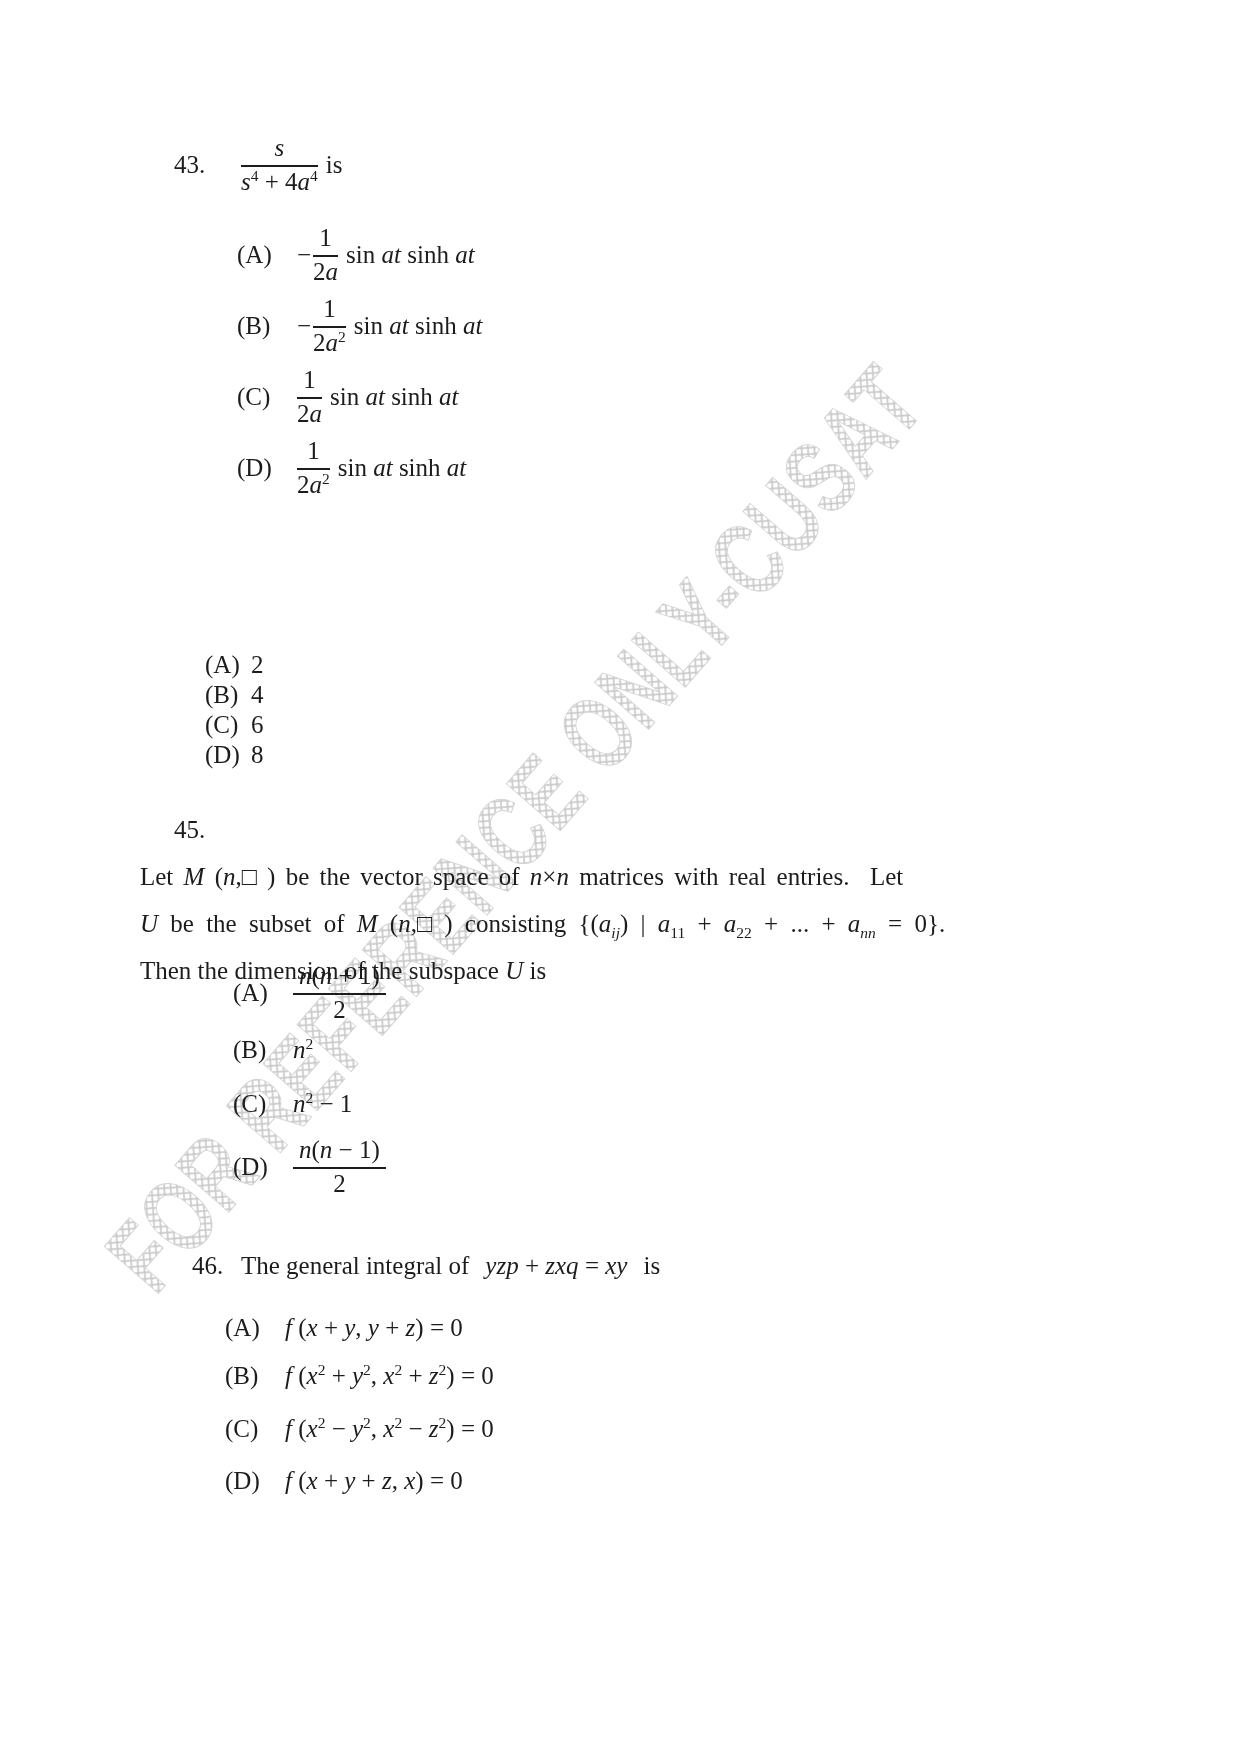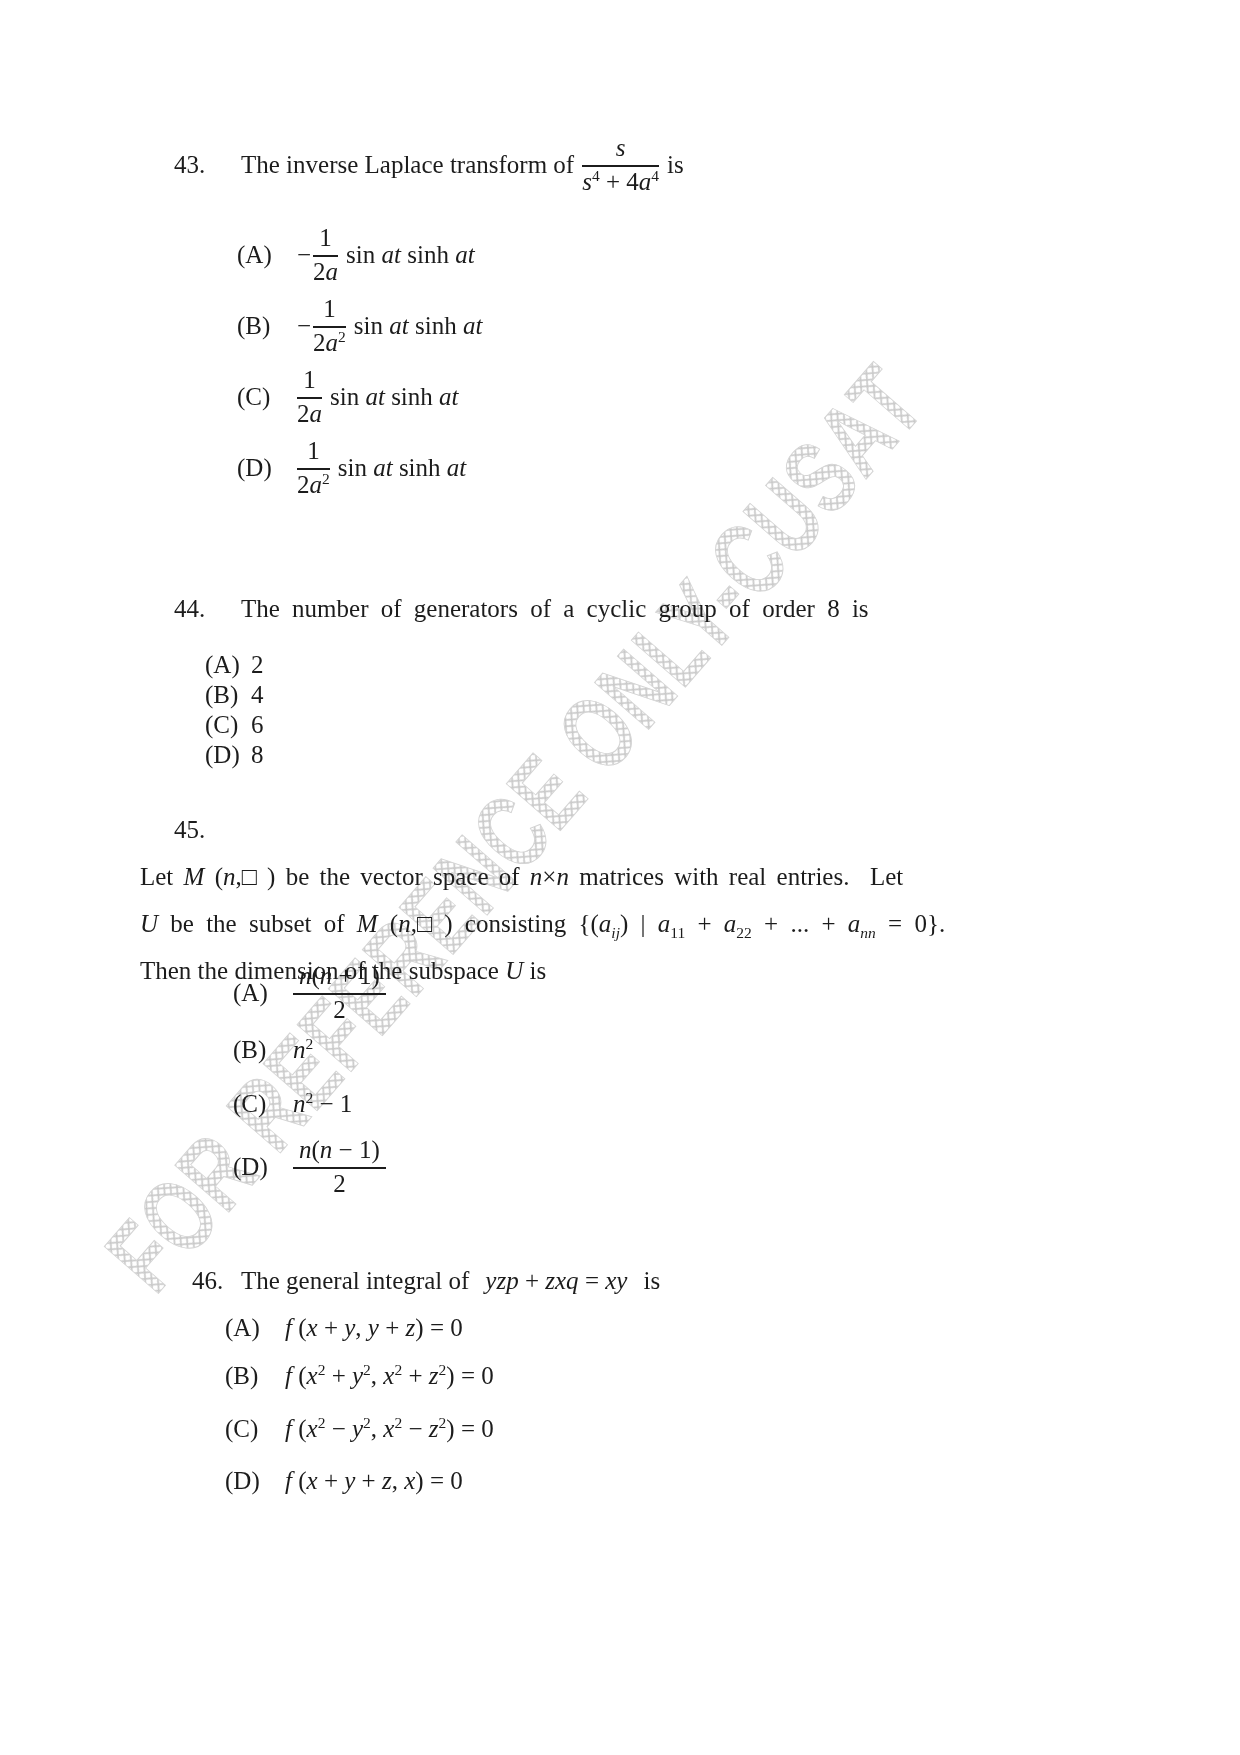--- a/index.html
+++ b/index.html
@@ -19,21 +19,21 @@
   .qrow{display:flex;align-items:center;gap:8px;}
   .opt{position:absolute;display:flex;align-items:center;white-space:nowrap;z-index:1;}
   .optlabel{width:60px;flex:none;}
   .optlabel-sm{width:46px;flex:none;}
   .frac{display:inline-block;text-align:center;}
   .frac .num{display:block;padding:0 6px 3px;border-bottom:2px solid #1c1c1c;}
   .frac .den{display:block;padding-top:1px;}
   .sign{margin-right:2px;}
   .sign:empty{display:none;}
   .opttext{margin-left:8px;}
-  .eq{margin:15px 8px;font-family:Liberation Serif, serif;}
+  .eq{margin:0 8px;font-family:Liberation Serif, serif;}
   sup,sub{font-size:62%;line-height:0;}
   .pline{line-height:47px;}
   .ws4{word-spacing:4px;}
   .ws6{word-spacing:6px;}
   .vlist{line-height:30px;}
   .vrow{display:flex;align-items:baseline;}
   i{font-style:italic;}
 </style>
 </head>
 <body>
@@ -45,21 +45,20 @@
       <pattern id="hatch" width="9" height="9" patternUnits="userSpaceOnUse">
         <path d="M0 0 L9 9 M9 0 L0 9" stroke="#c9c9c9" stroke-width="1.6" fill="none"></path>
       </pattern>
     </defs>
     <text x="542" y="852" transform="rotate(-49 542 852)" text-anchor="middle" font-family="Liberation Sans, sans-serif" font-weight="bold" font-size="104" letter-spacing="2" fill="url(#hatch)" stroke-width="1" textLength="1180" lengthAdjust="spacingAndGlyphs" stroke="#d4d4d4">FOR REFERENCE ONLY-CUSAT</text>
   </svg>
 
   <section class="q" style="top:134px;left:140px;">
     <span class="qnum">43.</span>
     <span class="qrow">
-      <span>The inverse Laplace transform of</span>
       <span class="frac">
         <span class="num"><i>s</i></span>
         <span class="den"><i>s</i><sup>4</sup> + 4<i>a</i><sup>4</sup></span>
       </span>
       <span>is</span>
     </span>
   </section>
 
   <div class="opt" style="top:224px;left:237px;">
     <span class="optlabel">(A)</span>
@@ -91,24 +90,20 @@
   <div class="opt" style="top:437px;left:237px;">
     <span class="optlabel">(D)</span>
 
     <span class="frac">
       <span class="num">1</span>
       <span class="den">2<i>a</i><sup>2</sup></span>
     </span>
     <span class="opttext">sin <i>at</i> sinh <i>at</i></span>
   </div>
 
-  <section class="q" style="top:595px;left:140px;">
-    <span class="qnum">44.</span>
-    <span class="ws6">The number of generators of a cyclic group of order 8 is</span>
-  </section>
 
   <div class="q vlist" style="top:650px;left:205px;display:block;">
     <div class="vrow">
       <span class="optlabel-sm">(A)</span>
       <span>2</span>
     </div>
     <div class="vrow">
       <span class="optlabel-sm">(B)</span>
       <span>4</span>
     </div>

